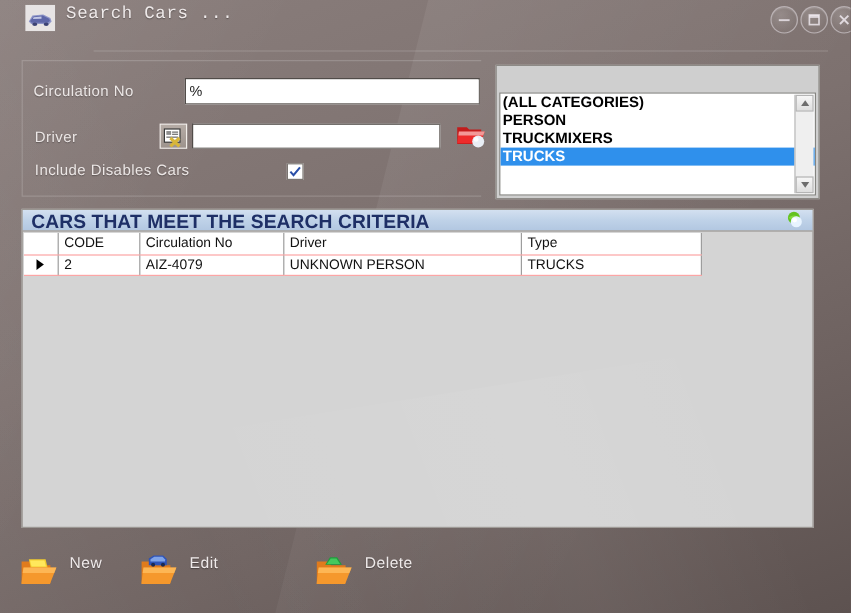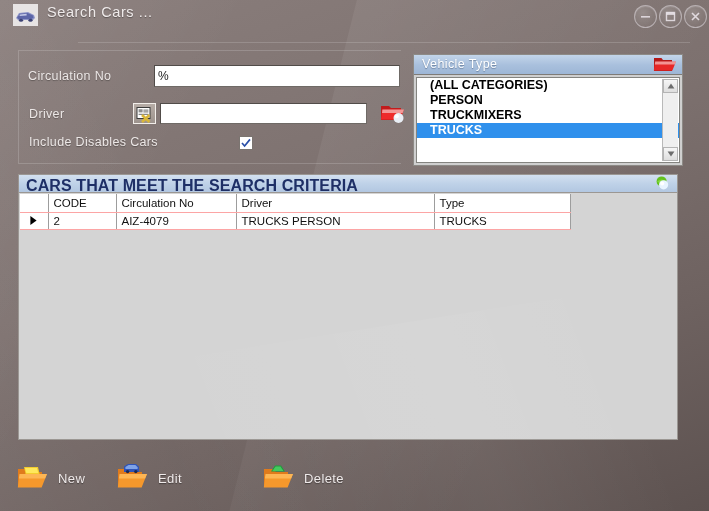--- a/index.html
+++ b/index.html
@@ -41,23 +41,24 @@
     left: -80px; top: 330px;
     width: 900px; height: 300px;
     background: linear-gradient(78deg, rgba(255,255,255,0.0) 30%, rgba(255,255,255,0.05) 62%, rgba(255,255,255,0) 80%);
     transform: rotate(-9deg);
     pointer-events: none;
   }
 
   
   #titlebar {
     position: absolute;
-    left: 4px; top: 0;
+    left: 12px; top: 0;
     width: 638px; height: 34px;
     z-index: 5;
+    font-family: Liberation Mono, monospace;
   }
   #app-icon {
     position: absolute;
     left: 9px; top: 4px;
     width: 25px; height: 22px;
   }
   #title-text {
     position: absolute;
     left: 43px; top: 4px;
     font-size: 14.5px;
@@ -212,21 +213,21 @@
     border: 1px solid #848480;
     box-sizing: border-box;
     overflow: hidden;
   }
   .vt-item {
     height: 15px;
     line-height: 15px;
     font-size: 12.5px;
     font-weight: bold;
     color: #000000;
-    padding-left: 13px;
+    padding-left: 2px;
     white-space: nowrap;
     cursor: default;
   }
   .vt-item.selected {
     background: #2f90ec;
     color: #ffffff;
   }
   
   #vt-scroll {
     position: absolute;
@@ -314,39 +315,39 @@
     box-sizing: border-box;
     background: #ffffff;
     overflow: hidden;
     white-space: nowrap;
   }
   #grid-table thead th { height: 18px; }
   .col-sel  { width: 28px; padding-left: 0 !important; text-align: center; }
   .col-code { width: 68px; }
   .col-circ { width: 120px; }
   .col-driv { width: 198px; }
-  .col-type { width: 136px; margin-left: 32px; }
+  .col-type { width: 150px; margin-left: 32px; }
   #row-marker svg { display: block; margin: 0 auto; }
 
   
   #bottom-toolbar {
     position: absolute;
     left: 0; bottom: 0;
     width: 709px; height: 58px;
     z-index: 4;
   }
   .tool-btn {
     position: absolute;
     top: 8px;
     height: 34px;
     background: transparent;
     border: none;
     padding: 0;
     display: flex;
-    align-items: center;
+    align-items: flex-start;
     cursor: pointer;
   }
   #tool-new    { left: 16px; }
   #tool-edit   { left: 116px; }
   #tool-delete { left: 262px; }
   .tool-label {
     font-size: 13px;
     color: #efeaea;
     letter-spacing: 0.4px;
     text-shadow: 0 1px 1px rgba(0,0,0,0.4);
@@ -432,32 +433,20 @@
   <button id="include-checkbox">
     <span>
       <svg width="12" height="12" viewBox="0 0 12 12">
         <path d="M2 6 L4.6 9 L10 2.4" stroke="#2a4fa8" stroke-width="1.7" fill="none"></path>
       </svg>
     </span>
   </button>
 
   <div id="vehicle-panel">
 
-    <div id="vehicle-header">
-      <div id="vehicle-header-title">Vehicle Type</div>
-      <button id="vehicle-folder-btn">
-        <span>
-          <svg width="26" height="21" viewBox="0 0 26 21">
-            <path d="M2 4 L2 17 L20 17 L20 6 L11 6 L9.4 4 Z" fill="#b31818"></path>
-            <path d="M3.2 7.6 L24 7.6 L20.4 16.6 L1.8 16.6 Z" fill="#e62727"></path>
-            <path d="M3.2 7.6 L24 7.6 L22.8 10.6 L2.8 10.6 Z" fill="#ffffff" opacity="0.5"></path>
-          </svg>
-        </span>
-      </button>
-    </div>
 
     <div id="vehicle-list">
       <div class="vt-item">(ALL CATEGORIES)</div>
       <div class="vt-item">PERSON</div>
       <div class="vt-item">TRUCKMIXERS</div>
       <div class="vt-item selected">TRUCKS</div>
 
       <div id="vt-scroll">
         <div class="vt-arrow" id="vt-arrow-up">
           <svg width="8" height="6" viewBox="0 0 8 6">
@@ -503,21 +492,21 @@
         </thead>
         <tbody>
           <tr>
             <td class="col-sel" id="row-marker">
               <svg width="9" height="11" viewBox="0 0 9 11">
                   <path d="M1.4 1 L7.6 5.5 L1.4 10 Z" fill="#000000"></path>
                 </svg>
             </td>
             <td class="col-code">2</td>
             <td class="col-circ">AIZ-4079</td>
-            <td class="col-driv">TRUCKS PERSON</td>
+            <td class="col-driv">UNKNOWN PERSON</td>
             <td class="col-type">TRUCKS</td>
           </tr>
         </tbody>
       </table>
     </div>
   </div>
 
   <div id="bottom-toolbar">
 
     <button class="tool-btn" id="tool-new">

